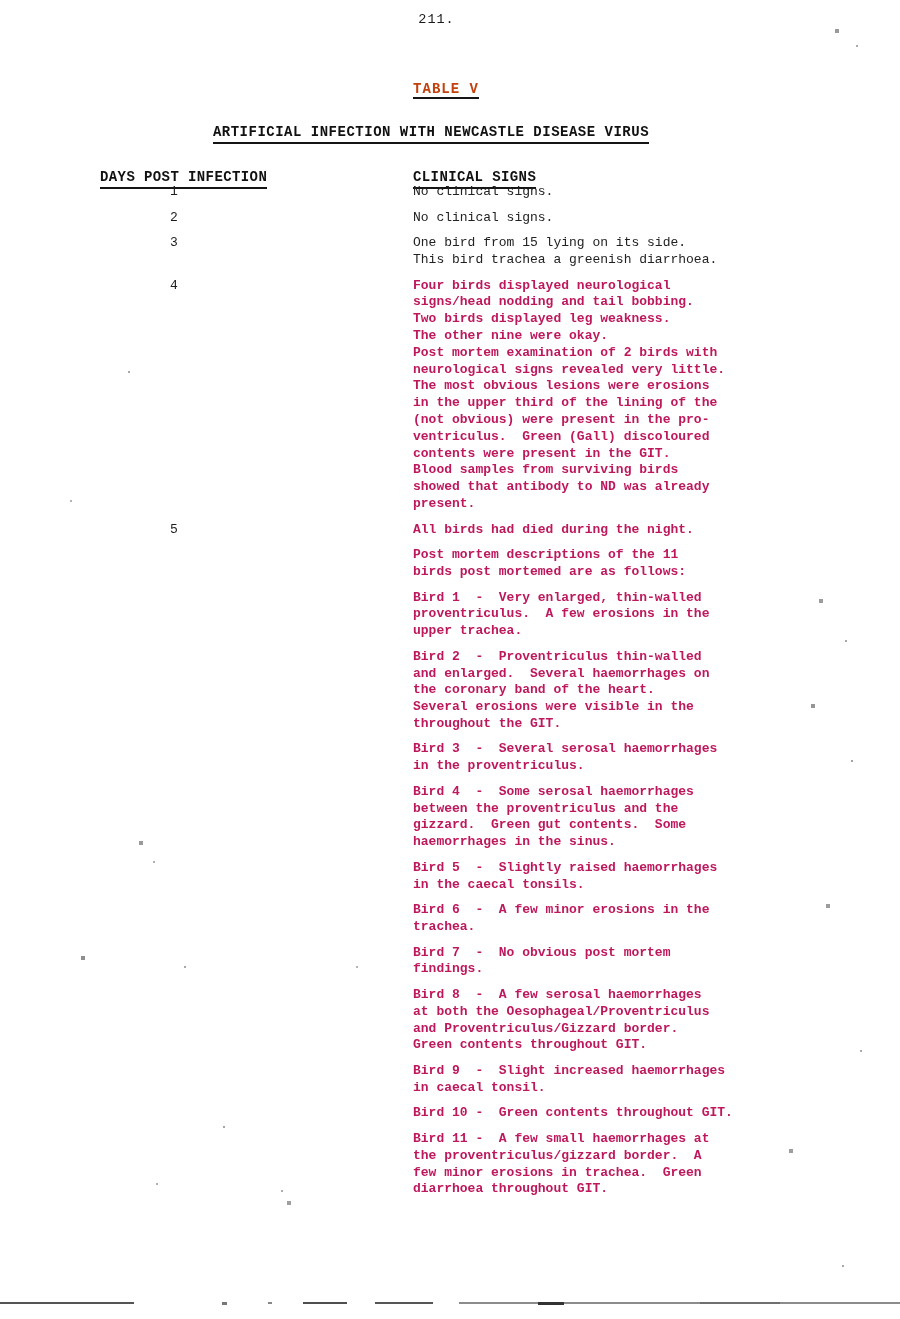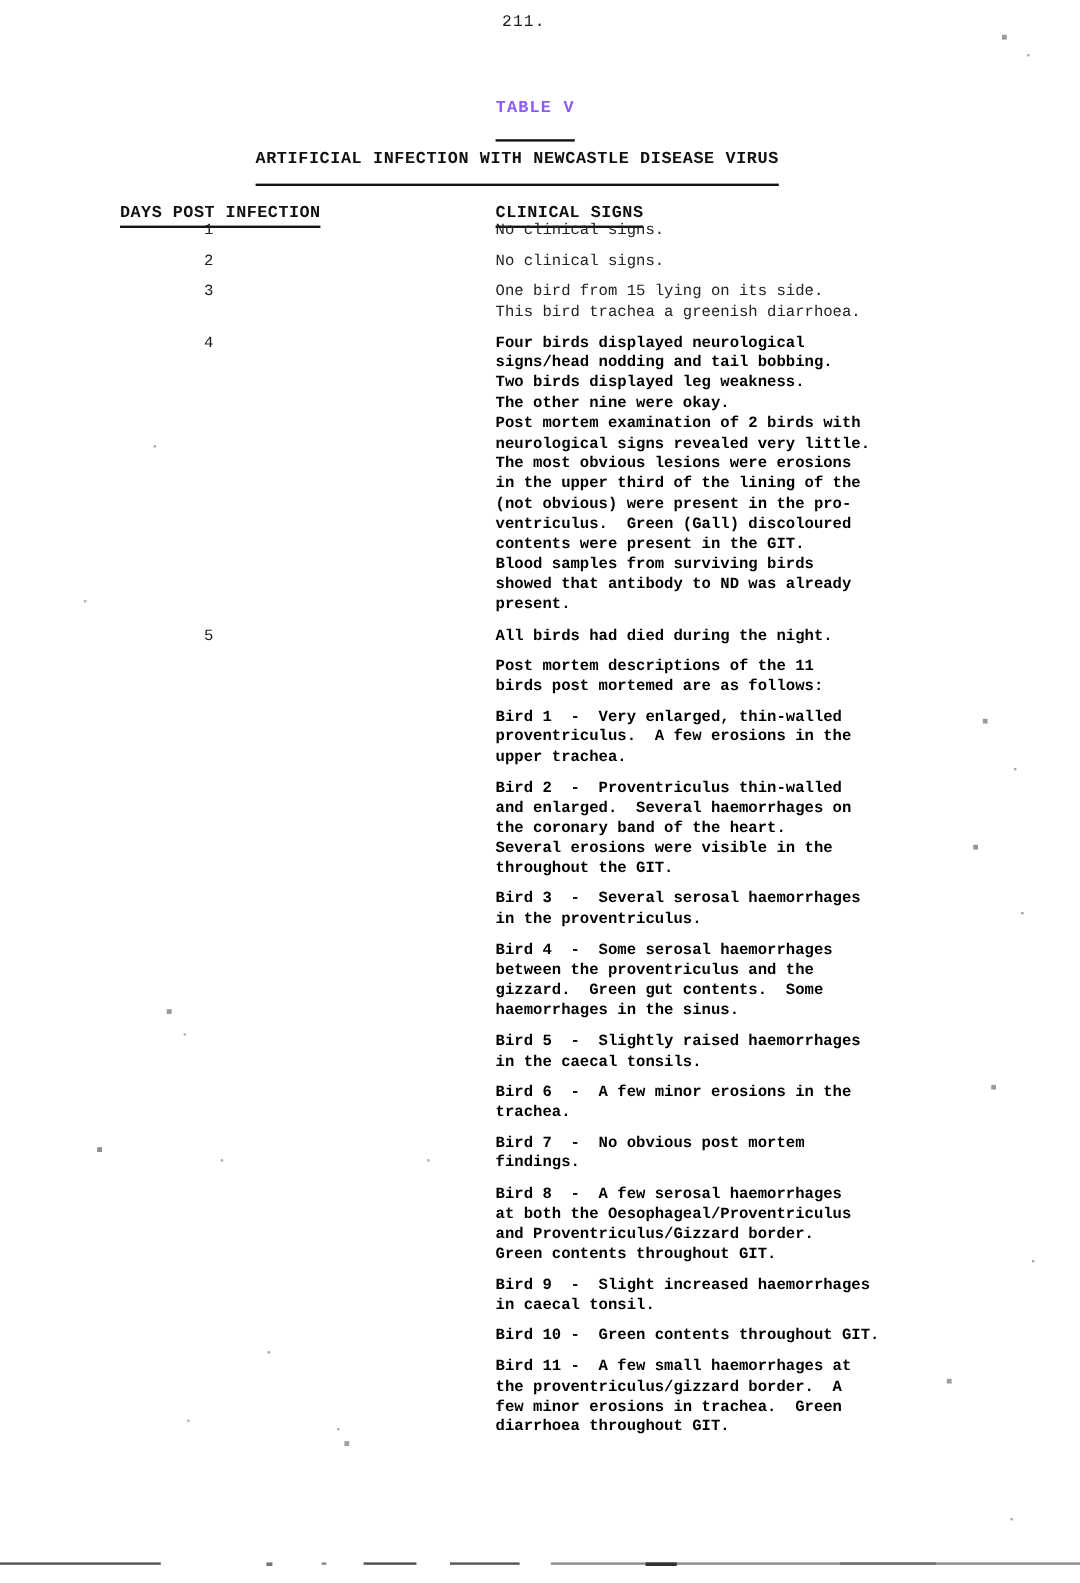--- a/index.html
+++ b/index.html
@@ -30,39 +30,39 @@
     top: 80px;
     left: 0;
     right: 8px;
     text-align: center;
   }
   .table-label {
     display: inline-block;
     font-size: 14px;
     font-weight: 700;
     letter-spacing: 1px;
-    color: #8b5cf6;
+    color: #c2410c;
     border-bottom: 2px solid #151515;
-    padding-bottom: 18px;
+    padding-bottom: 0;
   }
   .doc-title-wrap {
     position: absolute;
     top: 123px;
     left: 0;
     right: 38px;
     text-align: center;
   }
   .doc-title {
     display: inline-block;
     font-size: 14px;
     font-weight: 700;
     letter-spacing: 0.5px;
     color: #111;
     border-bottom: 2.5px solid #151515;
-    padding-bottom: 12px;
+    padding-bottom: 2px;
     white-space: pre;
   }
   .col-headers {
     position: absolute;
     top: 156px;
     left: 100px;
     right: 0;
     display: flex;
     margin-top: 12px;
   }
@@ -101,21 +101,21 @@
     max-width: 430px;
   }
   .para {
     margin: 0 0 8.8px 0;
     font-size: 13px;
     line-height: 16.8px;
     color: #222;
   }
   .para.bold {
     font-weight: 700;
-    color: #000000;
+    color: #be185d;
   }
   .line {
     white-space: pre;
   }
   
   .scan-line {
     position: absolute;
     top: 1301px;
     left: 0;
     width: 900px;

